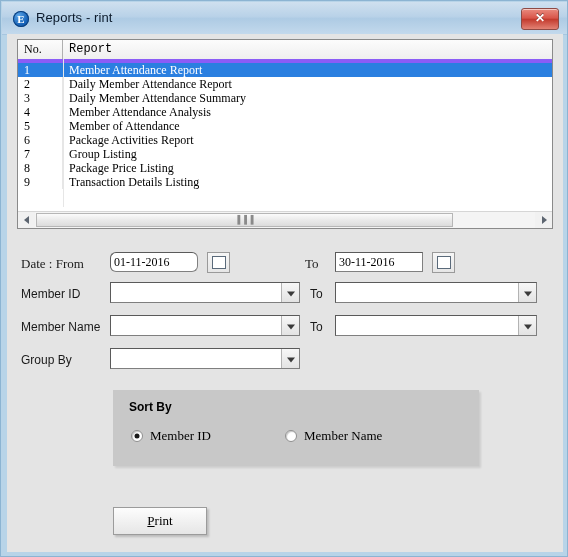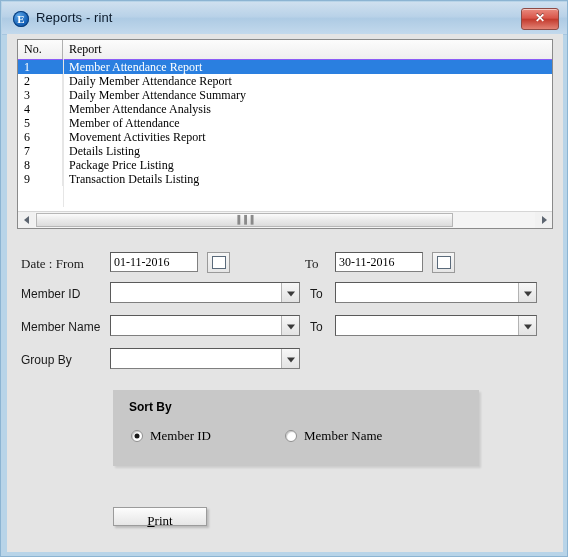--- a/index.html
+++ b/index.html
@@ -92,33 +92,33 @@
     height: 190px;
     background: #ffffff;
     border: 1px solid #8a8a8a;
     box-sizing: border-box;
     overflow: hidden;
   }
   .lv-header {
     display: flex;
     height: 19px;
     background: #f0f0f0;
-    border-bottom: 1px solid #8b5cf6;
+    border-bottom: 4px solid #8b5cf6;
   }
   .lv-header .hc {
     box-sizing: border-box;
     border-right: 1px solid #b0b0b0;
     padding: 2px 0 0 6px;
     font-family: "Liberation Serif", serif;
     font-size: 12px;
     color: #000;
     background: linear-gradient(to bottom, #fcfcfc 0%, #efefef 100%);
   }
   .hc.col-no { width: 45px; }
-  .hc.col-report { width: 489px; border-right: none; }
+  .hc.col-report { width: 489px; border-right: none; font-family: Liberation Mono, monospace; }
 
   .lv-row {
     display: flex;
     height: 14px;
     line-height: 14px;
     font-family: "Liberation Serif", serif;
     font-size: 12px;
     color: #000;
   }
   .lv-row.selected { background: #2a7fe0; color: #ffffff; }
@@ -334,21 +334,21 @@
     margin-left: 7px;
     font-family: "Liberation Serif", serif;
     font-size: 13px;
     color: #000;
     white-space: nowrap;
   }
 
   
   .btn {
     position: absolute;
-    height: 19px;
+    height: 28px;
     box-sizing: border-box;
     background: linear-gradient(to bottom, #fdfdfd 0%, #f0f0f0 55%, #e6e6e6 100%);
     border: 1px solid #9b9b9b;
     box-shadow: 2px 2px 2px rgba(0,0,0,0.18);
     font-family: "Liberation Serif", serif;
     font-size: 13px;
     color: #000;
     text-align: center;
     line-height: 26px;
     cursor: pointer;
@@ -392,25 +392,25 @@
           <div class="lv-row">
             <div class="c-no">4</div>
             <div class="c-report">Member Attendance Analysis</div>
           </div>
           <div class="lv-row">
             <div class="c-no">5</div>
             <div class="c-report">Member of Attendance</div>
           </div>
           <div class="lv-row">
             <div class="c-no">6</div>
-            <div class="c-report">Movement Activities Report</div>
+            <div class="c-report">Package Activities Report</div>
           </div>
           <div class="lv-row">
             <div class="c-no">7</div>
-            <div class="c-report">Details Listing</div>
+            <div class="c-report">Group Listing</div>
           </div>
           <div class="lv-row">
             <div class="c-no">8</div>
             <div class="c-report">Package Price Listing</div>
           </div>
           <div class="lv-row">
             <div class="c-no">9</div>
             <div class="c-report">Transaction Details Listing</div>
           </div>
         </div>
@@ -422,21 +422,21 @@
         <div id="sb-thumb">
           <span class="grip">▐▐▐</span>
         </div>
         <div class="sb-arrow right">
             <span class="tri"></span>
           </div>
       </div>
     </div>
 
     <div class="field-label serif" style="left:14px; top:222px;">Date : From</div>
-    <input class="text-input" style="left: 103px; top: 218px; width: 88px;" value="01-11-2016">
+    <input class="text-input" style="left: 103px; top: 218px; width: 88px; border-radius: 6px;" value="01-11-2016">
     <div class="cal-button" style="left:200px; top:218px;">
       <span class="cal-ico">
         <span class="cal-top"></span><span class="cal-body"></span>
       </span>
     </div>
     <div class="field-label serif" style="left:298px; top:222px;">To</div>
     <input class="text-input" style="left: 328px; top: 218px; width: 88px;" value="30-11-2016">
     <div class="cal-button" style="left:425px; top:218px;">
       <span class="cal-ico">
         <span class="cal-top"></span><span class="cal-body"></span>

